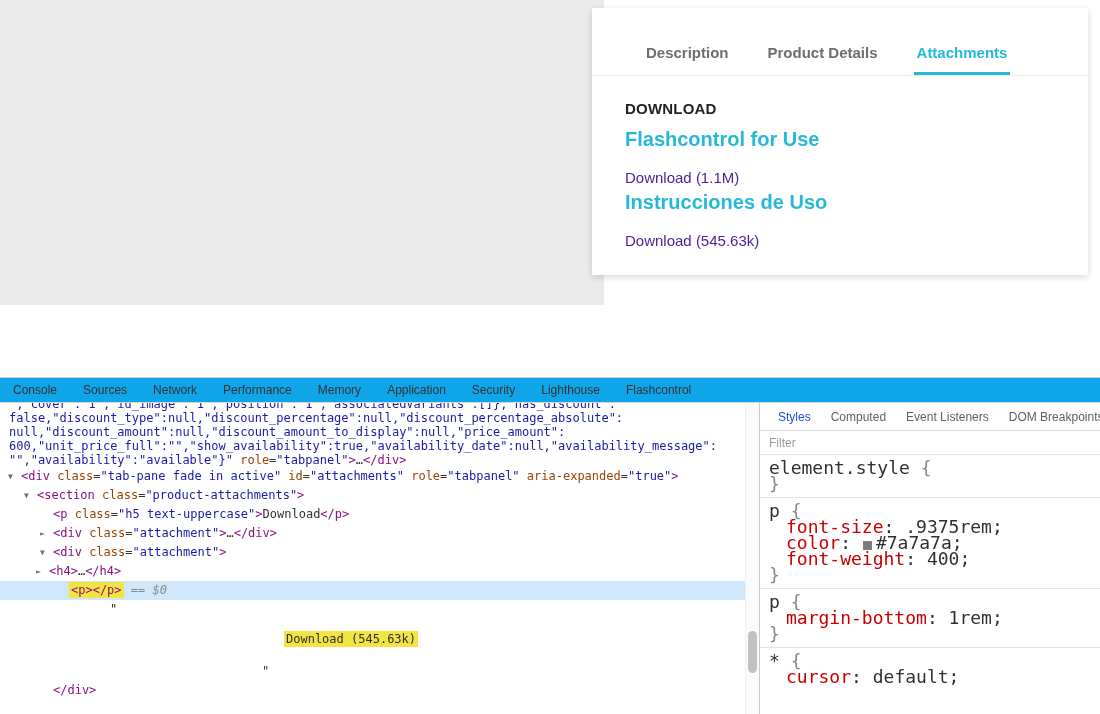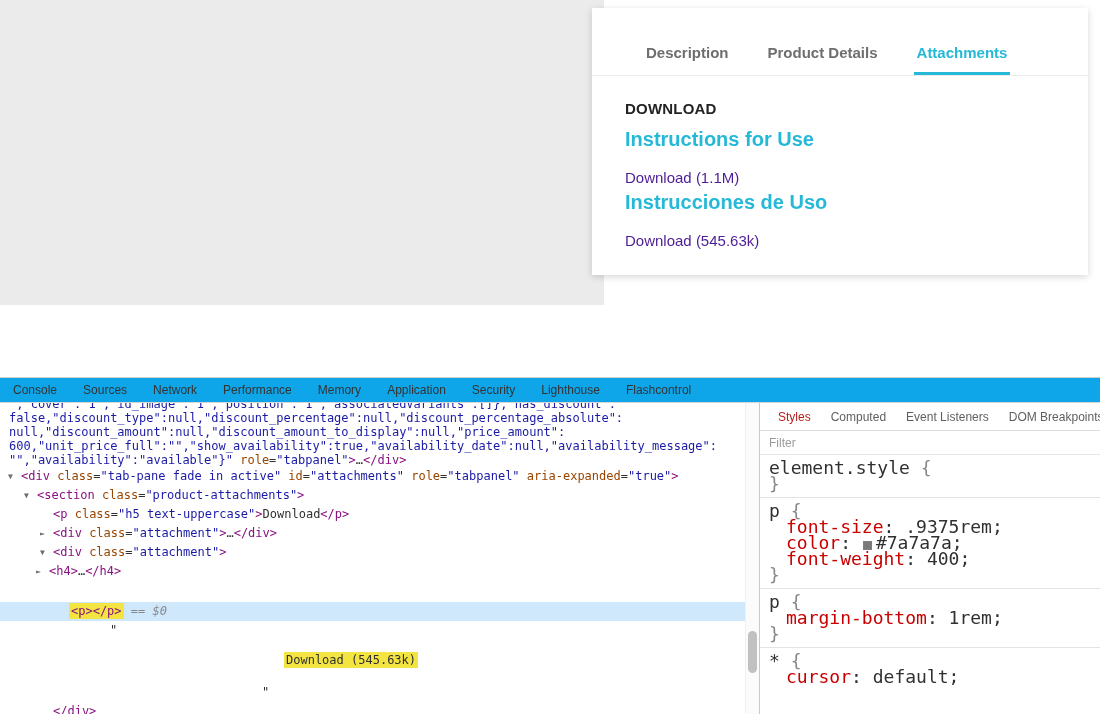--- a/index.html
+++ b/index.html
@@ -49,21 +49,21 @@
   .tk-italic{font-style:italic;}
   .tk-hl{background:var(--hl);padding:1px 2px;}
   .v-scrollbar{position:absolute;right:0;top:0;bottom:0;width:14px;background:#fbfbfb;border-left:1px solid #f0f0f0;}
   .v-thumb{position:absolute;left:2px;width:9px;top:228px;height:42px;background:#c1c1c1;border-radius:5px;}
 
   
   .styles-panel{flex:1;min-width:0;background:#fff;display:flex;flex-direction:column;overflow:hidden;}
   .sb-tabs{flex:none;height:28px;border-bottom:1px solid #dcdcdc;display:flex;align-items:center;
            padding-left:8px;font-size:12px;color:#5f5f5f;overflow:hidden;white-space:nowrap;}
   .sb-tab{padding:0 10px;line-height:28px;cursor:pointer;}
-  .sb-tab.active{color:#b91c1c;}
+  .sb-tab.active{color:#1d4ed8;}
   .filter-row{flex:none;height:24px;border-bottom:1px solid #e6e6e6;display:flex;align-items:center;padding:0 7px;}
   .filter-input{border:0;outline:0;width:100%;font-size:12px;font-family:"Liberation Sans",sans-serif;
                 color:#8b5cf6;background:transparent;}
   .filter-input::placeholder{color:#9a9a9a;}
   .styles-rules{flex:1;overflow:hidden;font-family:"DejaVu Sans Mono","Liberation Mono",monospace;
                 font-size:18px;line-height:16px;color:#303030;}
   .style-rule{border-bottom:1px solid #e3e3e3;padding:5px 8px 5px 9px;}
   .style-rule:last-child{border-bottom:none;}
   .sel-line{color:#303030;}
   .sel-brace{color:#888;}
@@ -81,21 +81,21 @@
 <div class="card">
   <div class="tabs-row">
       <div class="ptab">Description</div>
       <div class="ptab">Product Details</div>
       <div class="ptab active">Attachments</div>
     </div>
   <div class="card-content">
     <p class="dl-heading">DOWNLOAD</p>
     <div>
         <div>
-          <a class="att-title">Instructions for Use</a>
+          <a class="att-title">Flashcontrol for Use</a>
           <div class="att-dl">Download (1.1M)</div>
         </div>
         <div>
           <a class="att-title">Instrucciones de Uso</a>
           <div class="att-dl">Download (545.63k)</div>
         </div>
       </div>
   </div>
 </div>
 
@@ -120,21 +120,21 @@
             <div class="dom-row wrap"><span class="tk-val">null,"discount_amount":null,"discount_amount_to_display":null,"price_amount":</span></div>
             <div class="dom-row wrap"><span class="tk-val">600,"unit_price_full":"","show_availability":true,"availability_date":null,"availability_message":</span></div>
             <div class="dom-row wrap"><span class="tk-val">"","availability":"available"}"</span><span class="tk-text"> </span><span class="tk-attr">role</span><span class="tk-text">=</span><span class="tk-val">"tabpanel"</span><span class="tk-tag">&gt;</span><span class="tk-text">…</span><span class="tk-tag">&lt;/div&gt;</span></div>
           </div>
           <div class="dom-row node" style="padding-left: 8px;"><span class="arrow">▼</span><span class="tk-tag">&lt;div</span><span class="tk-attr"> class</span><span class="tk-text">=</span><span class="tk-val">"tab-pane fade in active"</span><span class="tk-attr"> id</span><span class="tk-text">=</span><span class="tk-val">"attachments"</span><span class="tk-attr"> role</span><span class="tk-text">=</span><span class="tk-val">"tabpanel"</span><span class="tk-attr"> aria-expanded</span><span class="tk-text">=</span><span class="tk-val">"true"</span><span class="tk-tag">&gt;</span></div>
           <div class="dom-row node" style="padding-left: 24px;"><span class="arrow">▼</span><span class="tk-tag">&lt;section</span><span class="tk-attr"> class</span><span class="tk-text">=</span><span class="tk-val">"product-attachments"</span><span class="tk-tag">&gt;</span></div>
           <div class="dom-row node" style="padding-left: 40px;"><span class="arrow"></span><span class="tk-tag">&lt;p</span><span class="tk-attr"> class</span><span class="tk-text">=</span><span class="tk-val">"h5 text-uppercase"</span><span class="tk-tag">&gt;</span><span class="tk-text">Download</span><span class="tk-tag">&lt;/p&gt;</span></div>
           <div class="dom-row node" style="padding-left: 40px;"><span class="arrow">►</span><span class="tk-tag">&lt;div</span><span class="tk-attr"> class</span><span class="tk-text">=</span><span class="tk-val">"attachment"</span><span class="tk-tag">&gt;</span><span class="tk-text">…</span><span class="tk-tag">&lt;/div&gt;</span></div>
           <div class="dom-row node" style="padding-left: 40px;"><span class="arrow">▼</span><span class="tk-tag">&lt;div</span><span class="tk-attr"> class</span><span class="tk-text">=</span><span class="tk-val">"attachment"</span><span class="tk-tag">&gt;</span></div>
           <div class="dom-row node" style="padding-left: 36px;"><span class="arrow">►</span><span class="tk-tag">&lt;h4&gt;</span><span class="tk-text">…</span><span class="tk-tag">&lt;/h4&gt;</span></div>
-          <div class="dom-row node selected" style="padding-left: 56px; margin-top: 21px;"><span class="arrow"></span><span class="tk-tag tk-hl">&lt;p&gt;&lt;/p&gt;</span><span class="tk-gray"> == </span><span class="tk-gray tk-italic">$0</span></div>
+          <div class="dom-row node selected" style="padding-left: 56px;"><span class="arrow"></span><span class="tk-tag tk-hl">&lt;p&gt;&lt;/p&gt;</span><span class="tk-gray"> == </span><span class="tk-gray tk-italic">$0</span></div>
           <div class="dom-row textrow" style="padding-left: 110px;"><span class="tk-text">"</span></div>
           <div class="dom-row textrow" style="padding-left: 284px; margin-top: 11px;"><span class="tk-text tk-hl">Download (545.63k)</span></div>
           <div class="dom-row textrow" style="padding-left: 262px; margin-top: 13px;"><span class="tk-text">"</span></div>
           <div class="dom-row node" style="padding-left: 40px;"><span class="arrow"></span><span class="tk-tag">&lt;/div&gt;</span></div>
         </div>
       <div class="v-scrollbar">
         <div class="v-thumb"></div>
       </div>
     </div>
     <div class="styles-panel">

